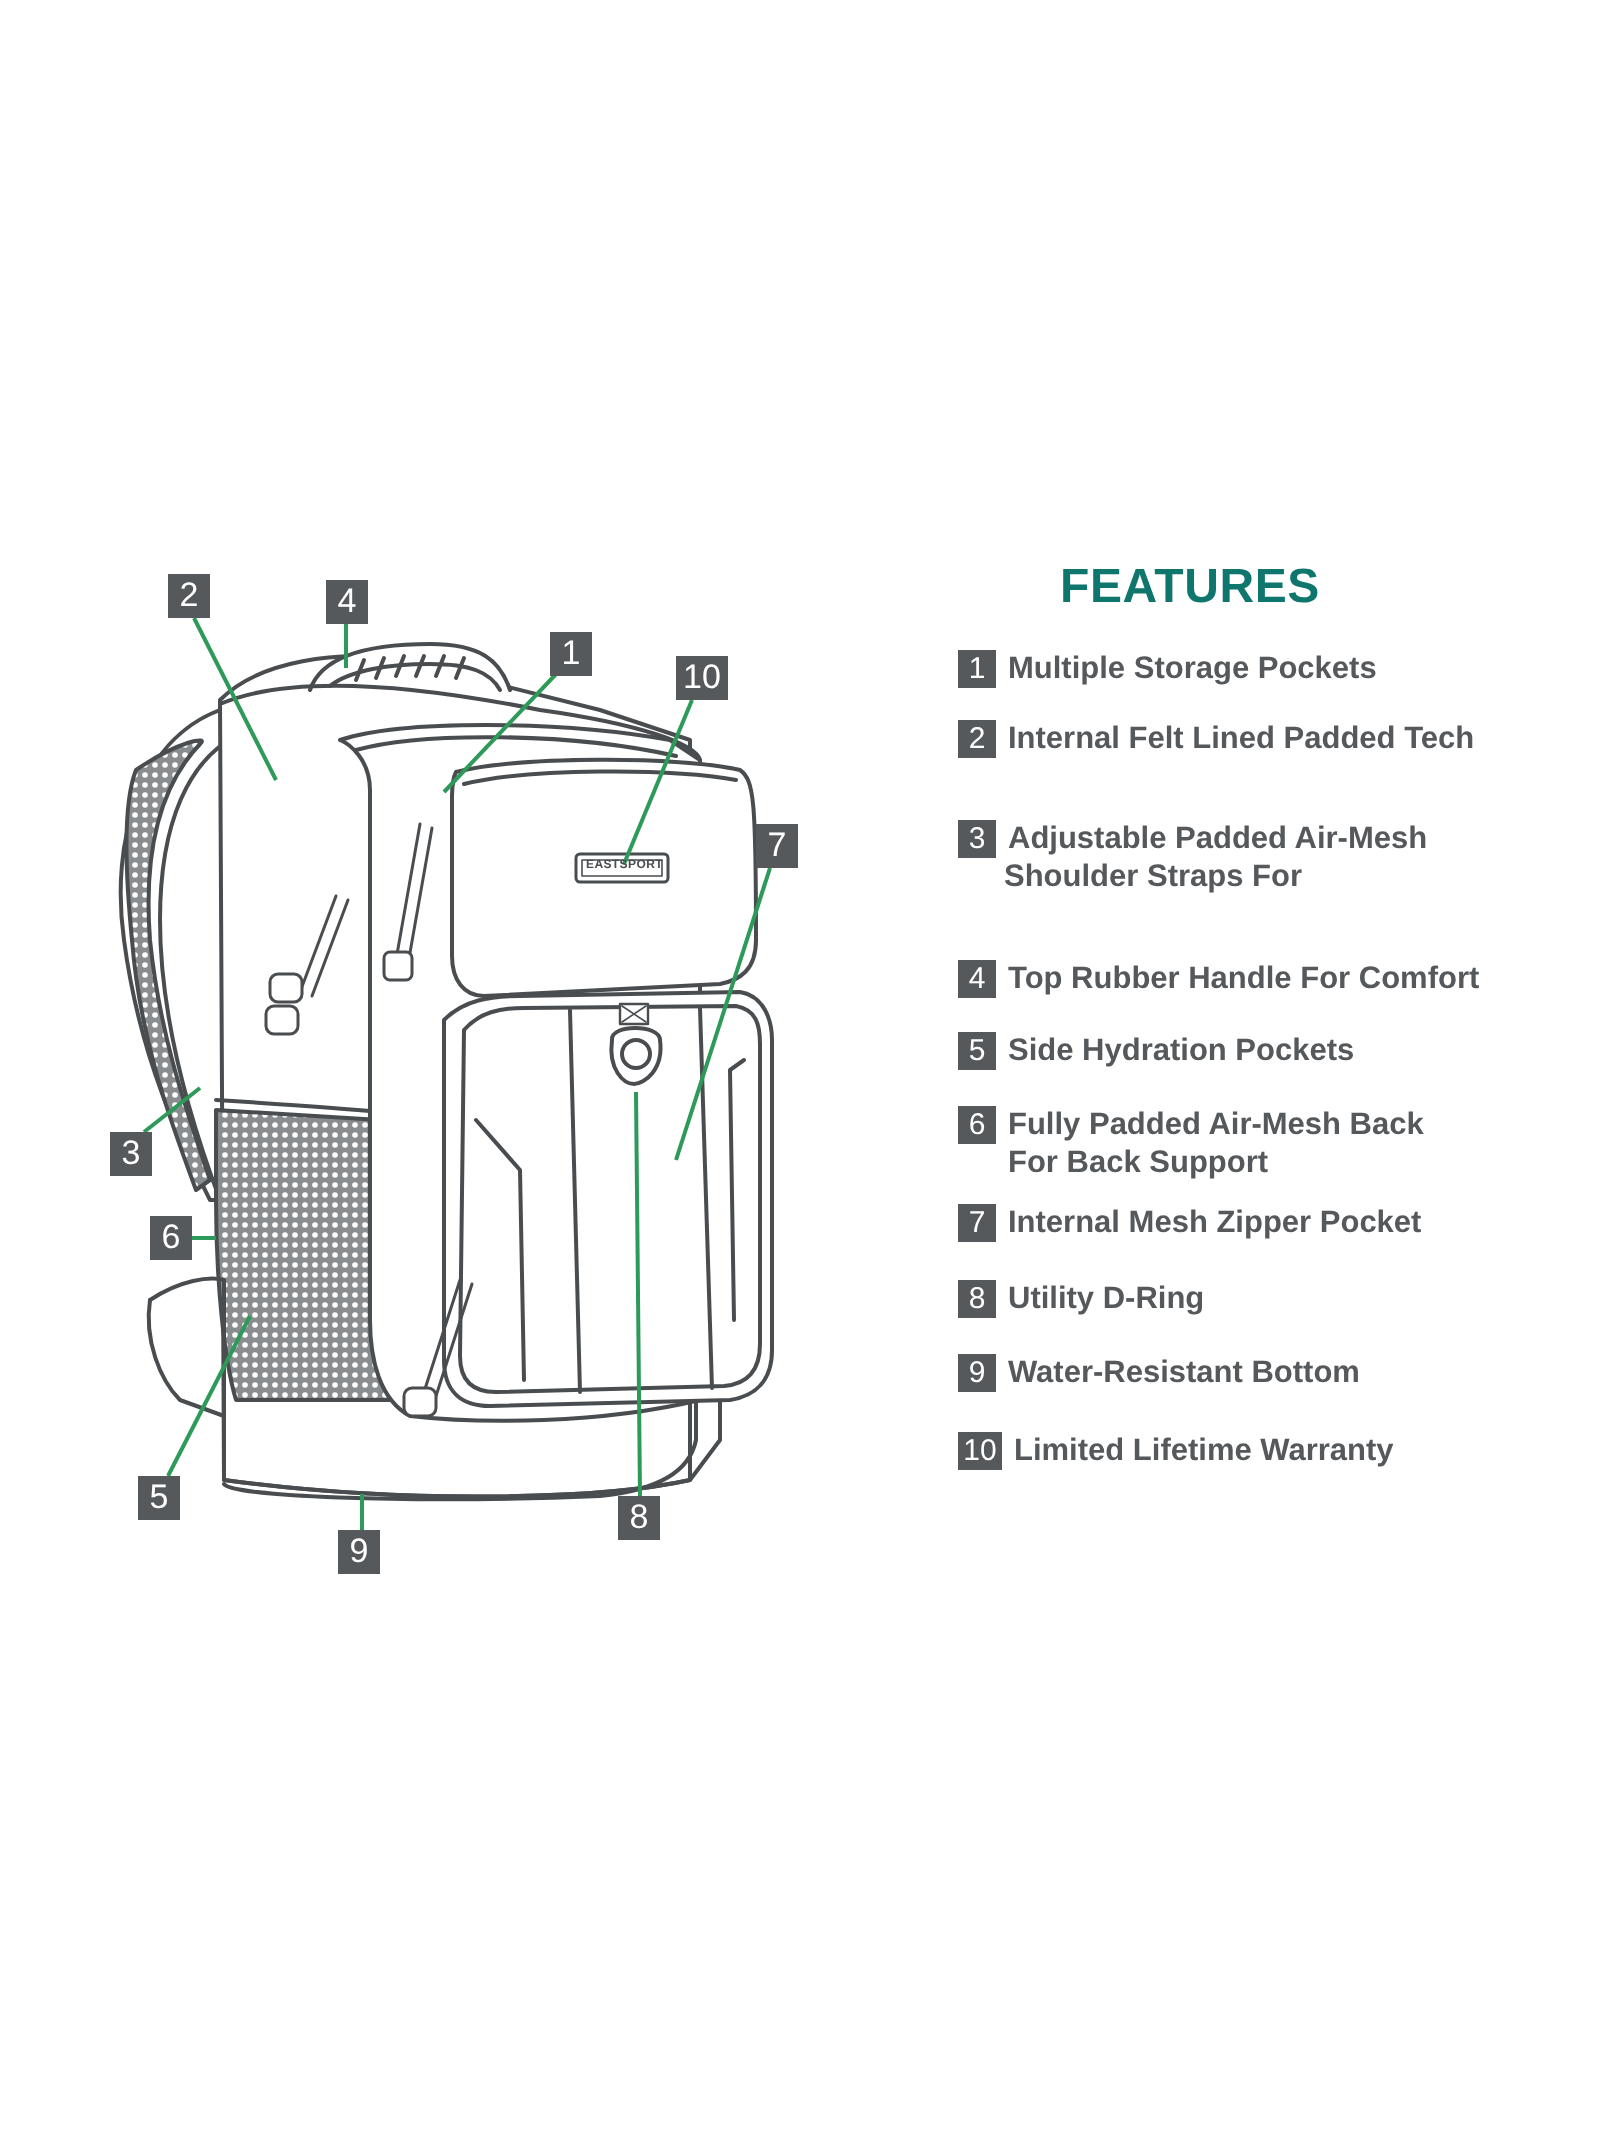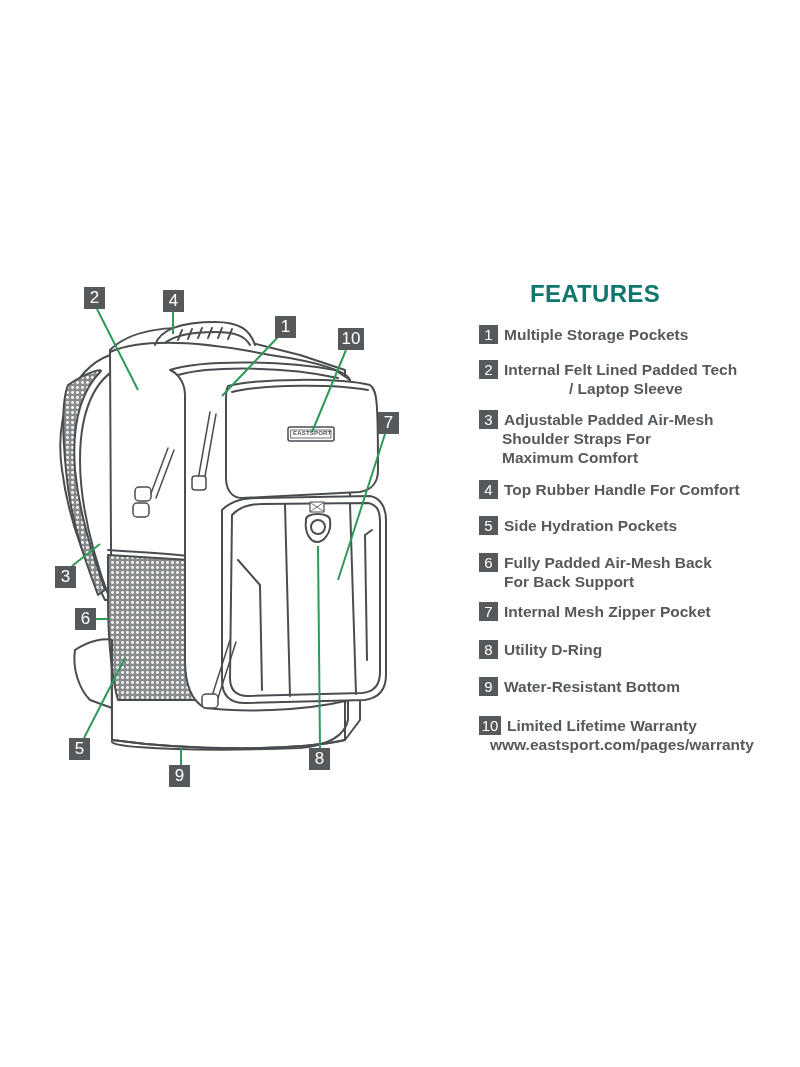--- a/index.html
+++ b/index.html
@@ -112,26 +112,24 @@
 <div class="callout" style="left:169px;top:765px;width:21px;">9</div>
 <div class="callout" style="left:338px;top:328px;width:26px;">10</div>
 
 <div class="title">FEATURES</div>
 
 <div class="feat" style="top:325px;">
   <span class="num">1</span><span>Multiple Storage Pockets</span>
 </div>
 <div class="feat" style="top:360px;">
   <span class="num">2</span><span>Internal Felt Lined Padded Tech</span>
-  <span class="line" style="padding-left:90px;">/ Laptop Sleeve</span>
 </div>
 <div class="feat" style="top:410px;">
   <span class="num">3</span><span>Adjustable Padded Air-Mesh</span>
   <span class="line" style="padding-left:23px;">Shoulder Straps For</span>
-  <span class="line" style="padding-left:23px;">Maximum Comfort</span>
 </div>
 <div class="feat" style="top:480px;">
   <span class="num">4</span><span>Top Rubber Handle For Comfort</span>
 </div>
 <div class="feat" style="top:516px;">
   <span class="num">5</span><span>Side Hydration Pockets</span>
 </div>
 <div class="feat" style="top:553px;">
   <span class="num">6</span><span>Fully Padded Air-Mesh Back</span>
   <span class="line" style="padding-left:25px;">For Back Support</span>
@@ -140,14 +138,13 @@
   <span class="num">7</span><span>Internal Mesh Zipper Pocket</span>
 </div>
 <div class="feat" style="top:640px;">
   <span class="num">8</span><span>Utility D-Ring</span>
 </div>
 <div class="feat" style="top:677px;">
   <span class="num">9</span><span>Water-Resistant Bottom</span>
 </div>
 <div class="feat" style="top:716px;">
   <span class="num wide">10</span><span>Limited Lifetime Warranty</span>
-  <span class="line" style="padding-left:11px;">www.eastsport.com/pages/warranty</span>
 </div>
 
 </body></html>

